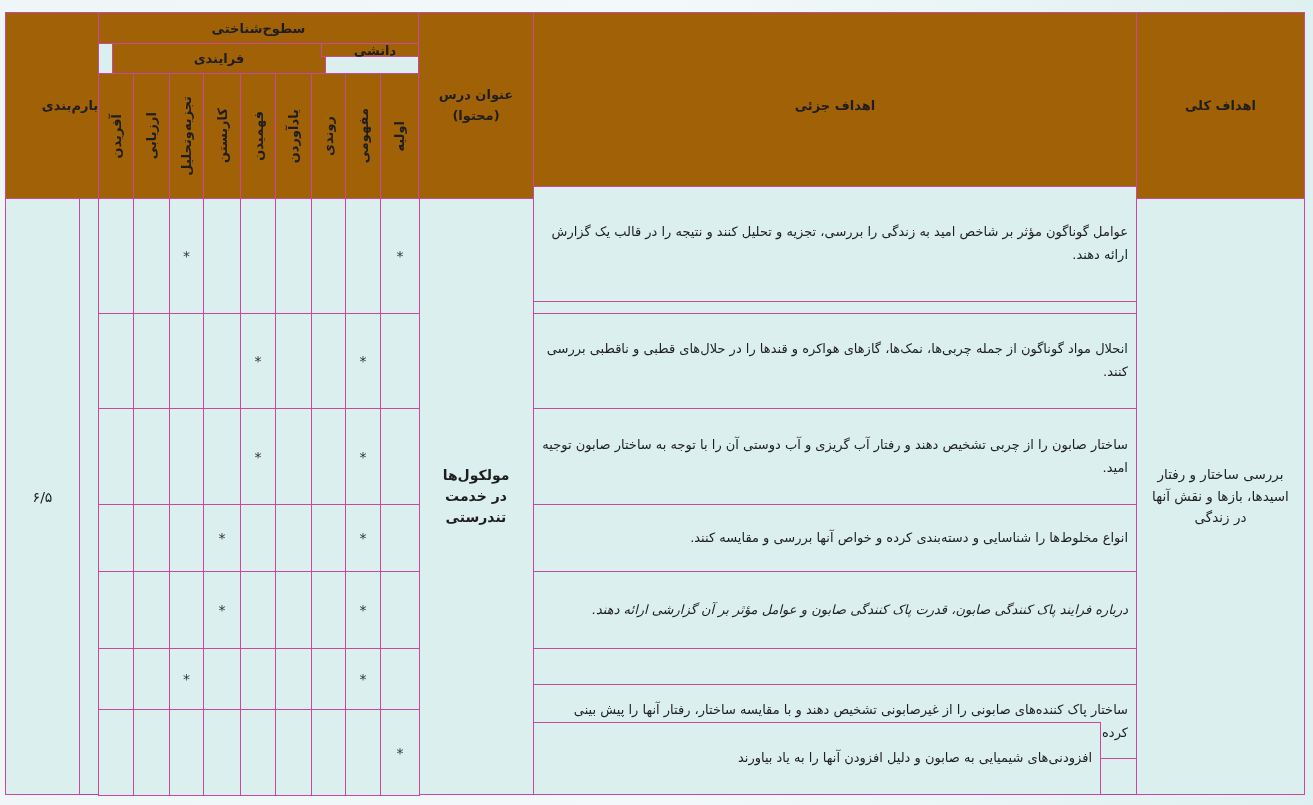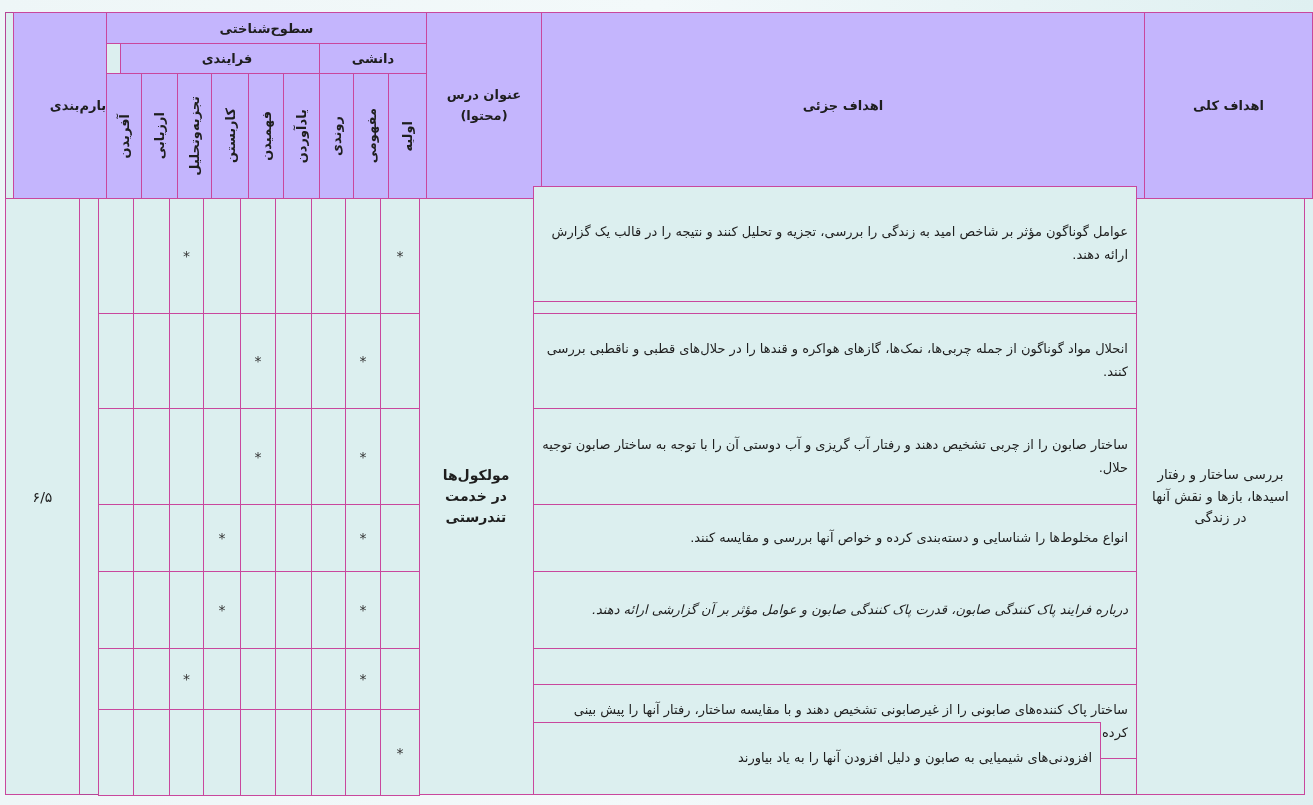--- a/index.html
+++ b/index.html
@@ -13,21 +13,21 @@
       position: absolute; left: 5px; top: 12px; width: 1300px; height: 783px;
       border: 1.5px solid #b54596; box-sizing: border-box;
       background: #dcefef;
     }
     .cell {
       position: absolute; box-sizing: border-box;
       border: 1px solid #c9479d;
       display: flex; align-items: center; justify-content: center;
       text-align: center;
     }
-    .hdr { background: #c4b5fd; font-weight: bold; font-size: 13px; margin-left: 8px; }
+    .hdr { background: #a16207; font-weight: bold; font-size: 13px; }
     .body-cell { background: #dcefef; }
     .vert span {
       writing-mode: vertical-rl; transform: rotate(180deg);
       font-weight: bold; font-size: 13px; white-space: nowrap;
     }
     .obj {
       justify-content: flex-start; text-align: right;
       padding: 0 8px; font-size: 13px; line-height: 1.75;
     }
     .obj span { width: 100%; direction: rtl; }
@@ -45,21 +45,21 @@
     <span>بارم‌بندی</span>
   </div>
 
 <div class="cell hdr" style="left:98px;top:12px;width:321px;height:32px;">
     <span>سطوح‌شناختی</span>
   </div>
 
 <div class="cell hdr" style="left:112px;top:43px;width:214px;height:31px;">
     <span>فرایندی</span>
   </div>
-<div class="cell hdr" style="left:311px;top:43px;width:108px;height:31px;">
+<div class="cell hdr" style="left:321px;top:43px;width:108px;height:14px;">
     <span>دانشی</span>
   </div>
 
 <div class="cell hdr vert" style="left:98px;top:73px;width:36px;height:126px;">
     <span>آفریدن</span>
   </div>
 <div class="cell hdr vert" style="left:133px;top:73px;width:37px;height:126px;">
     <span>ارزیابی</span>
   </div>
 <div class="cell hdr vert" style="left:169px;top:73px;width:35px;height:126px;">
@@ -104,21 +104,21 @@
     <span>بررسی ساختار و رفتار اسیدها، بازها و نقش آنها در زندگی</span>
   </div>
 
 <div class="cell body-cell obj" style="left:533px;top:186px;width:604px;height:116px;">
     <span>عوامل گوناگون مؤثر بر شاخص امید به زندگی را بررسی، تجزیه و تحلیل کنند و نتیجه را در قالب یک گزارش ارائه دهند.</span>
   </div>
 <div class="cell body-cell obj" style="left:533px;top:313px;width:604px;height:96px;">
     <span>انحلال مواد گوناگون از جمله چربی‌ها، نمک‌ها، گازهای هواکره و قندها را در حلال‌های قطبی و ناقطبی بررسی کنند.</span>
   </div>
 <div class="cell body-cell obj" style="left:533px;top:408px;width:604px;height:97px;">
-    <span>ساختار صابون را از چربی تشخیص دهند و رفتار آب گریزی و آب دوستی آن را با توجه به ساختار صابون توجیه حلال.</span>
+    <span>ساختار صابون را از چربی تشخیص دهند و رفتار آب گریزی و آب دوستی آن را با توجه به ساختار صابون توجیه امید.</span>
   </div>
 <div class="cell body-cell obj" style="left:533px;top:504px;width:604px;height:68px;">
     <span>انواع مخلوط‌ها را شناسایی و دسته‌بندی کرده و خواص آنها بررسی و مقایسه کنند.</span>
   </div>
 <div class="cell body-cell obj" style="left:533px;top:571px;width:604px;height:78px;font-style:italic;">
     <span>درباره فرایند پاک کنندگی صابون، قدرت پاک کنندگی صابون و عوامل مؤثر بر آن گزارشی ارائه دهند.</span>
   </div>
 <div class="cell body-cell obj" style="left:533px;top:684px;width:604px;height:75px;padding-left:28px;">
     <span>ساختار پاک کننده‌های صابونی را از غیرصابونی تشخیص دهند و با مقایسه ساختار، رفتار آنها را پیش بینی کرده و تبیین کنند.</span>
   </div>

